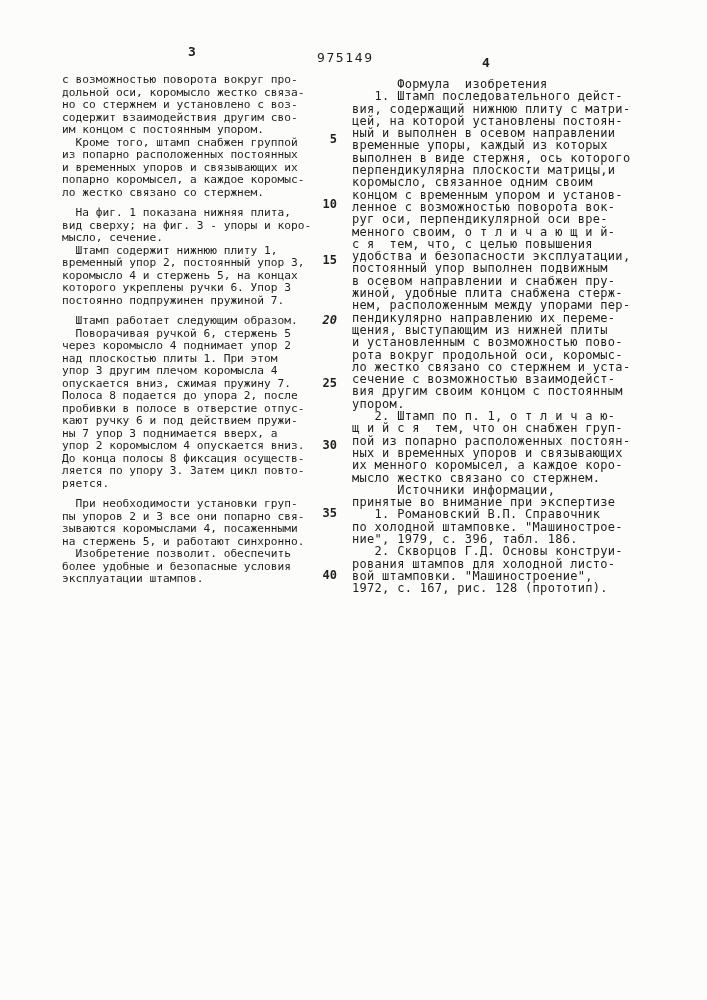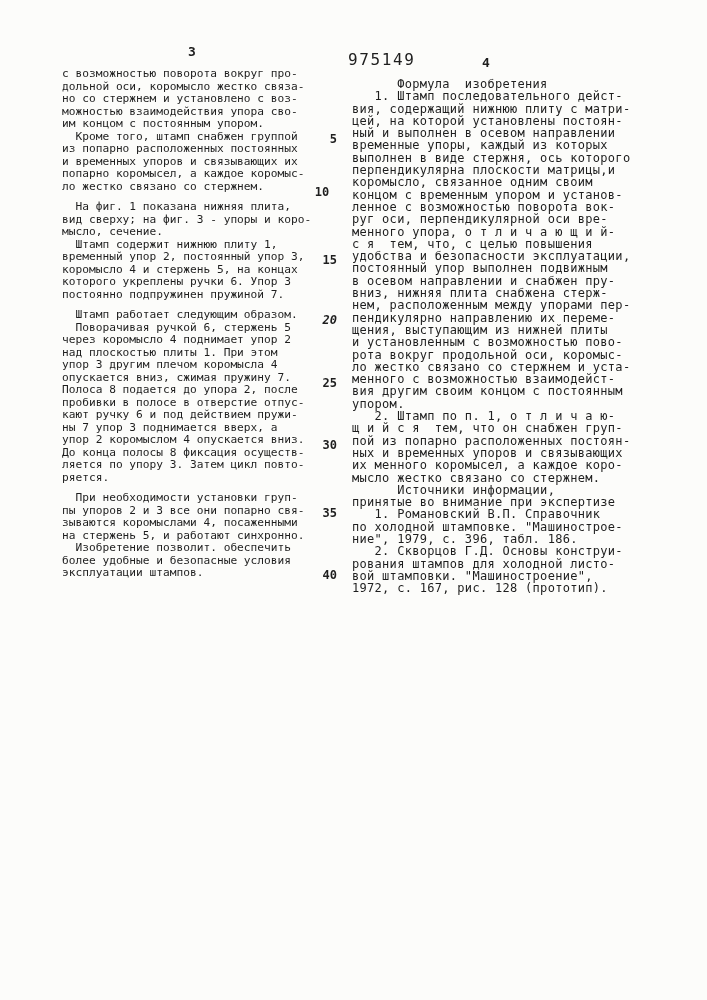--- a/index.html
+++ b/index.html
@@ -13,24 +13,24 @@
     overflow:hidden;
   }
   .hdr-pn{
     position:absolute;
     font-size:13px;font-weight:bold;
   }
   .hdr-pn.left{left:188px;top:44px;}
   .hdr-pn.right{left:482px;top:55px;}
   .hdr-patnum{
     position:absolute;left:317px;top:50px;
-    font-size:16px;letter-spacing:1.6px;margin-left:31px;
+    font-size:13px;letter-spacing:1.6px;
   }
   .col{position:absolute;}
-  .left-col{left:62px;top:68px;width:260px;}
+  .left-col{left:62px;top:74px;width:260px;}
   .right-col{left:352px;top:78px;width:292px;}
   .tline{
     white-space:pre;
     font-size:11.2px;
     line-height:12.5px;
     height:12.5px;
   }
   .right-col .tline{
     font-size:12px;
     line-height:12.3px;
@@ -54,21 +54,21 @@
   <div>
     <span class="hdr-pn left">3</span>
     <span class="hdr-patnum">975149</span>
     <span class="hdr-pn right">4</span>
   </div>
 
   <div class="col left-col">
       <div class="tline">с возможностью поворота вокруг про-</div>
       <div class="tline">дольной оси, коромысло жестко связа-</div>
       <div class="tline">но со стержнем и установлено с воз-</div>
-      <div class="tline">можностью взаимодействия упора сво-</div>
+      <div class="tline">содержит взаимодействия другим сво-</div>
       <div class="tline">им концом с постоянным упором.</div>
       <div class="tline">  Кроме того, штамп снабжен группой</div>
       <div class="tline">из попарно расположенных постоянных</div>
       <div class="tline">и временных упоров и связывающих их</div>
       <div class="tline">попарно коромысел, а каждое коромыс-</div>
       <div class="tline">ло жестко связано со стержнем.</div>
       <div class="pgap"></div>
       <div class="tline">  На фиг. 1 показана нижняя плита,</div>
       <div class="tline">вид сверху; на фиг. 3 - упоры и коро-</div>
       <div class="tline">мысло, сечение.</div>
@@ -97,21 +97,21 @@
       <div class="tline">пы упоров 2 и 3 все они попарно свя-</div>
       <div class="tline">зываются коромыслами 4, посаженными</div>
       <div class="tline">на стержень 5, и работают синхронно.</div>
       <div class="tline">  Изобретение позволит. обеспечить</div>
       <div class="tline">более удобные и безопасные условия</div>
       <div class="tline">эксплуатации штампов.</div>
     </div>
 
   <div class="gutter" id="gutter">
       <div class="gnum" style="top: 133px;">5</div>
-      <div class="gnum" style="top: 186px; text-align: center;">10</div>
+      <div class="gnum" style="top: 198px;">10</div>
       <div class="gnum" style="top: 254px;">15</div>
       <div class="gnum" style="top: 314px; font-style: italic;">20</div>
       <div class="gnum" style="top: 377px;">25</div>
       <div class="gnum" style="top: 439px;">30</div>
       <div class="gnum" style="top: 507px;">35</div>
       <div class="gnum" style="top: 569px;">40</div>
     </div>
 
   <div class="col right-col">
       <div class="tline">      Формула  изобретения</div>
@@ -119,33 +119,33 @@
       <div class="tline">вия, содержащий нижнюю плиту с матри-</div>
       <div class="tline">цей, на которой установлены постоян-</div>
       <div class="tline">ный и выполнен в осевом направлении</div>
       <div class="tline">временные упоры, каждый из которых</div>
       <div class="tline">выполнен в виде стержня, ось которого</div>
       <div class="tline">перпендикулярна плоскости матрицы,и</div>
       <div class="tline">коромысло, связанное одним своим</div>
       <div class="tline">концом с временным упором и установ-</div>
       <div class="tline">ленное с возможностью поворота вок-</div>
       <div class="tline">руг оси, перпендикулярной оси вре-</div>
-      <div class="tline">менного упора, о т л и ч а ю щ и й-</div>
+      <div class="tline">менного своим, о т л и ч а ю щ и й-</div>
       <div class="tline">с я  тем, что, с целью повышения</div>
       <div class="tline">удобства и безопасности эксплуатации,</div>
       <div class="tline">постоянный упор выполнен подвижным</div>
       <div class="tline">в осевом направлении и снабжен пру-</div>
-      <div class="tline">вниз, нижняя плита снабжена стерж-</div>
+      <div class="tline">жиной, удобные плита снабжена стерж-</div>
       <div class="tline">нем, расположенным между упорами пер-</div>
       <div class="tline">пендикулярно направлению их переме-</div>
       <div class="tline">щения, выступающим из нижней плиты</div>
       <div class="tline">и установленным с возможностью пово-</div>
       <div class="tline">рота вокруг продольной оси, коромыс-</div>
       <div class="tline">ло жестко связано со стержнем и уста-</div>
-      <div class="tline">менного с возможностью взаимодейст-</div>
+      <div class="tline">сечение с возможностью взаимодейст-</div>
       <div class="tline">вия другим своим концом с постоянным</div>
       <div class="tline">упором.</div>
       <div class="tline">   2. Штамп по п. 1, о т л и ч а ю-</div>
       <div class="tline">щ и й с я  тем, что он снабжен груп-</div>
       <div class="tline">пой из попарно расположенных постоян-</div>
       <div class="tline">ных и временных упоров и связывающих</div>
       <div class="tline">их менного коромысел, а каждое коро-</div>
       <div class="tline">мысло жестко связано со стержнем.</div>
       <div class="tline">      Источники информации,</div>
       <div class="tline">принятые во внимание при экспертизе</div>

